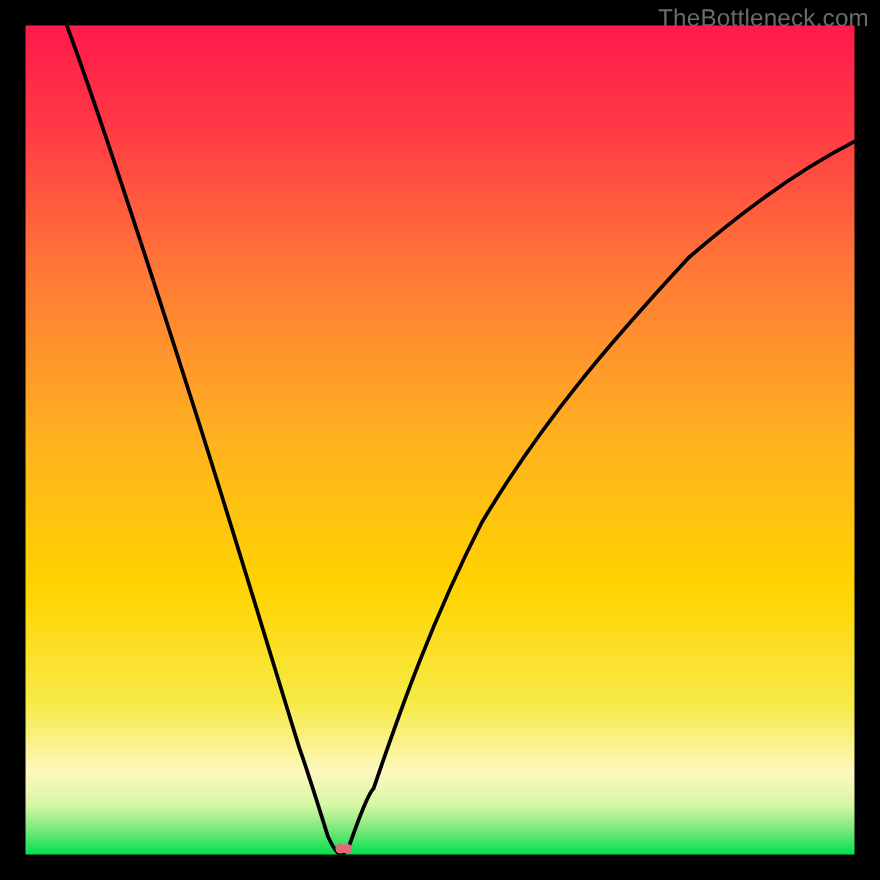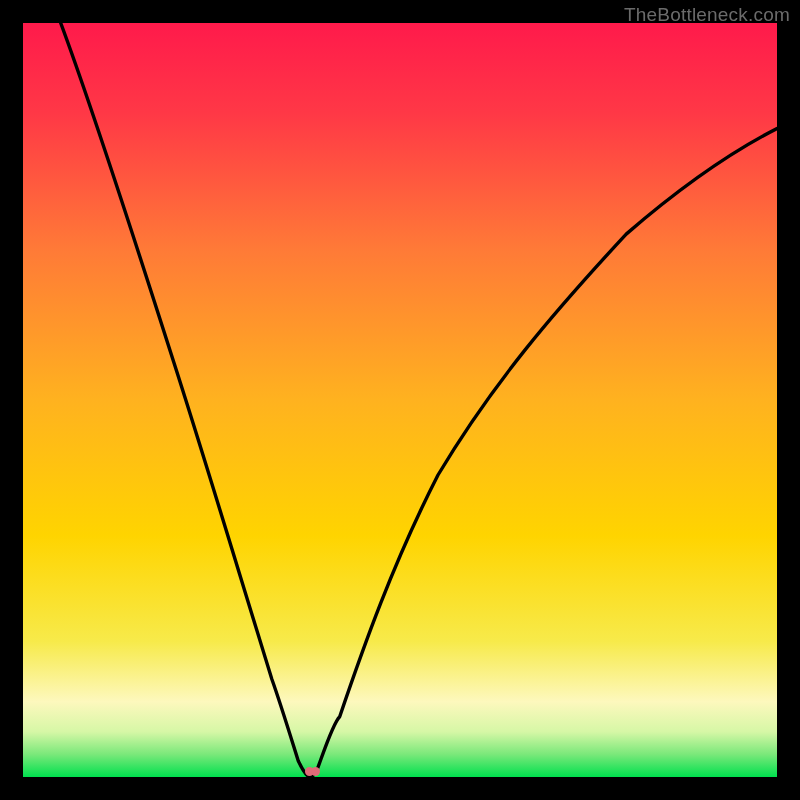--- a/index.html
+++ b/index.html
@@ -10,21 +10,21 @@
     background: #000;
     font-family: Arial, Helvetica, sans-serif;
     position: relative;
     overflow: hidden;
   }
   .watermark {
     position: absolute;
     top: 4px;
     right: 10px;
     color: #6b6b6b;
-    font-size: 19px;
+    font-size: 22px;
     font-weight: 500;
     letter-spacing: 0.2px;
     z-index: 10;
   }
   .plot-outer {
     position: absolute;
     left: 23px;
     top: 23px;
     width: 754px;
     height: 754px;

